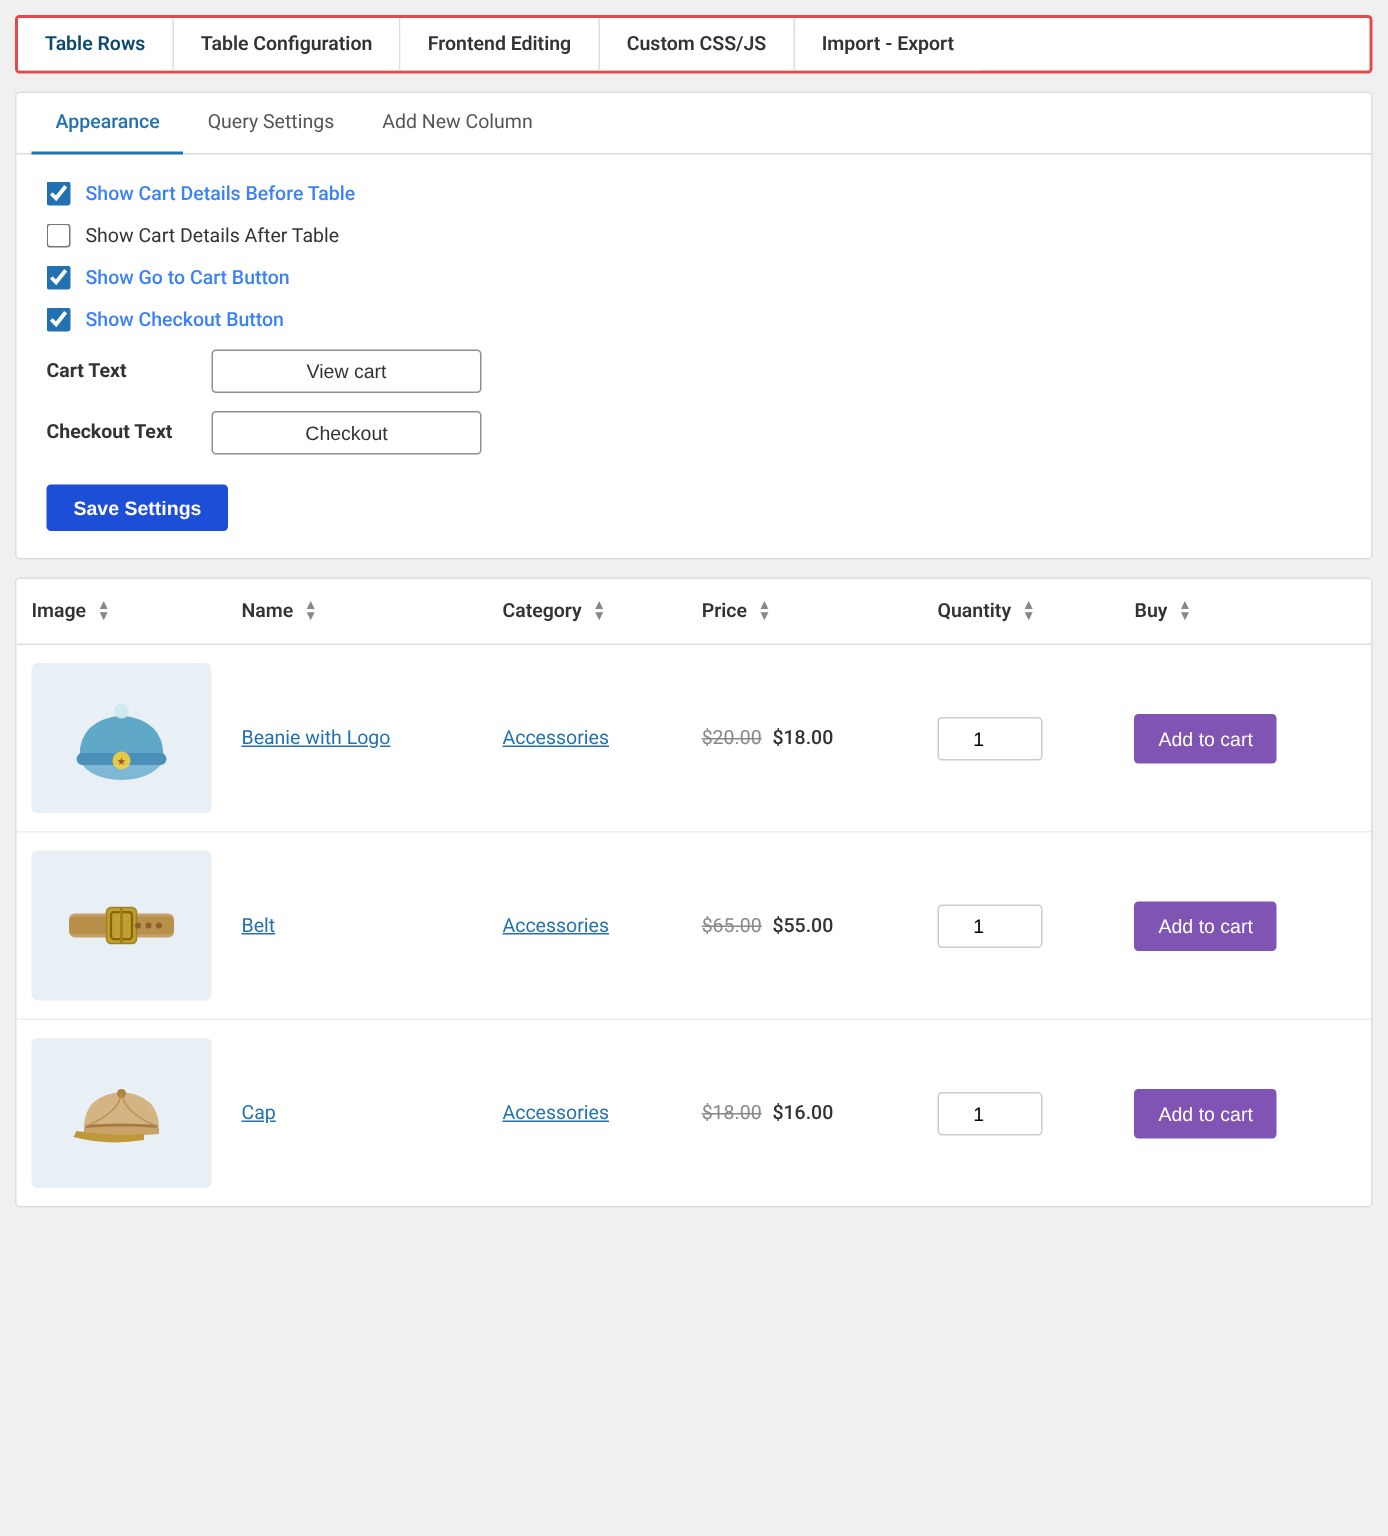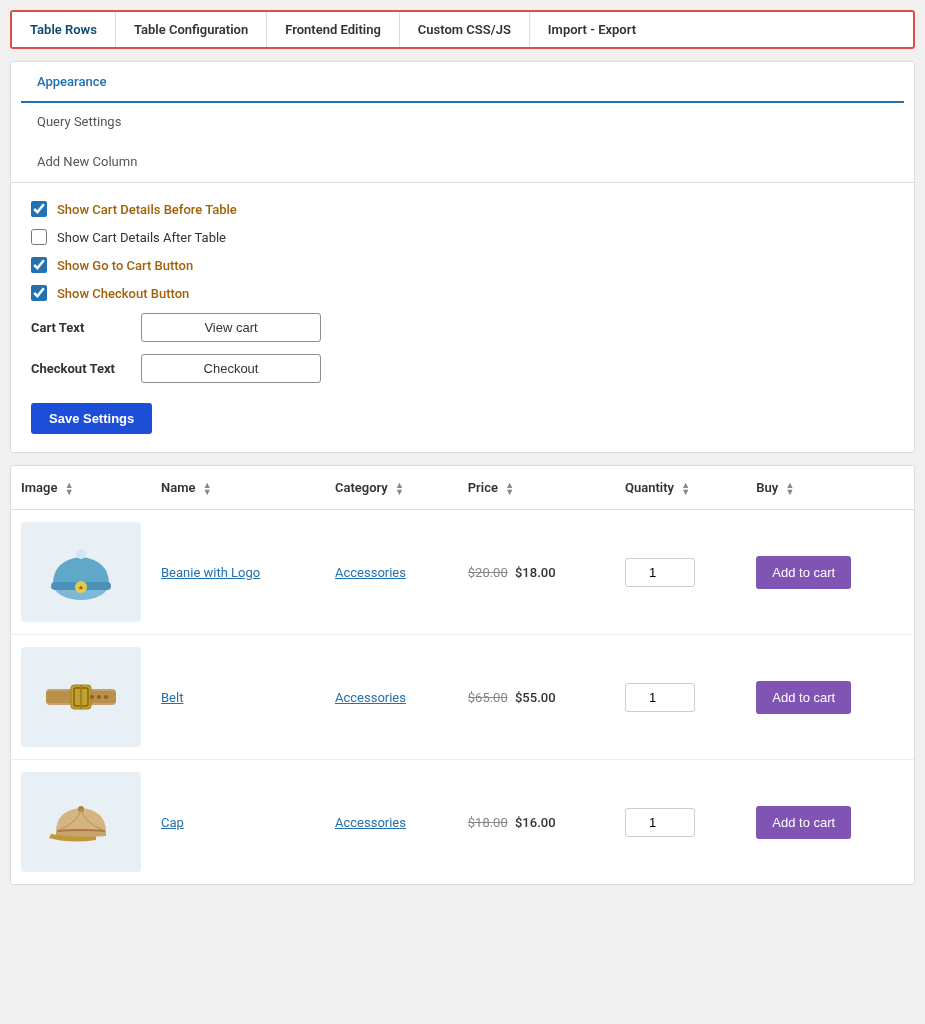--- a/index.html
+++ b/index.html
@@ -48,21 +48,20 @@
       border-radius: 3px;
       margin-bottom: 12px;
       padding: 0;
     }
 
     
     .sub-tabs {
       display: flex;
       border-bottom: 1px solid #ddd;
       padding: 0 10px;
-      flex-direction: column;
     }
     .sub-tab {
       padding: 12px 16px;
       cursor: pointer;
       font-size: 13px;
       color: #555;
       border-bottom: 2px solid transparent;
       margin-bottom: -1px;
     }
     .sub-tab.active {
@@ -83,21 +82,21 @@
     .checkbox-row input[type="checkbox"] {
       width: 16px;
       height: 16px;
       margin-right: 10px;
       accent-color: #2271b1;
     }
     .checkbox-label {
       font-size: 13px;
     }
     .checkbox-label.checked-blue {
-      color: #a16207;
+      color: #3b82f6;
       font-weight: 500;
     }
     .checkbox-label.unchecked {
       color: #333;
     }
 
     .field-row {
       display: flex;
       align-items: center;
       margin-bottom: 12px;

